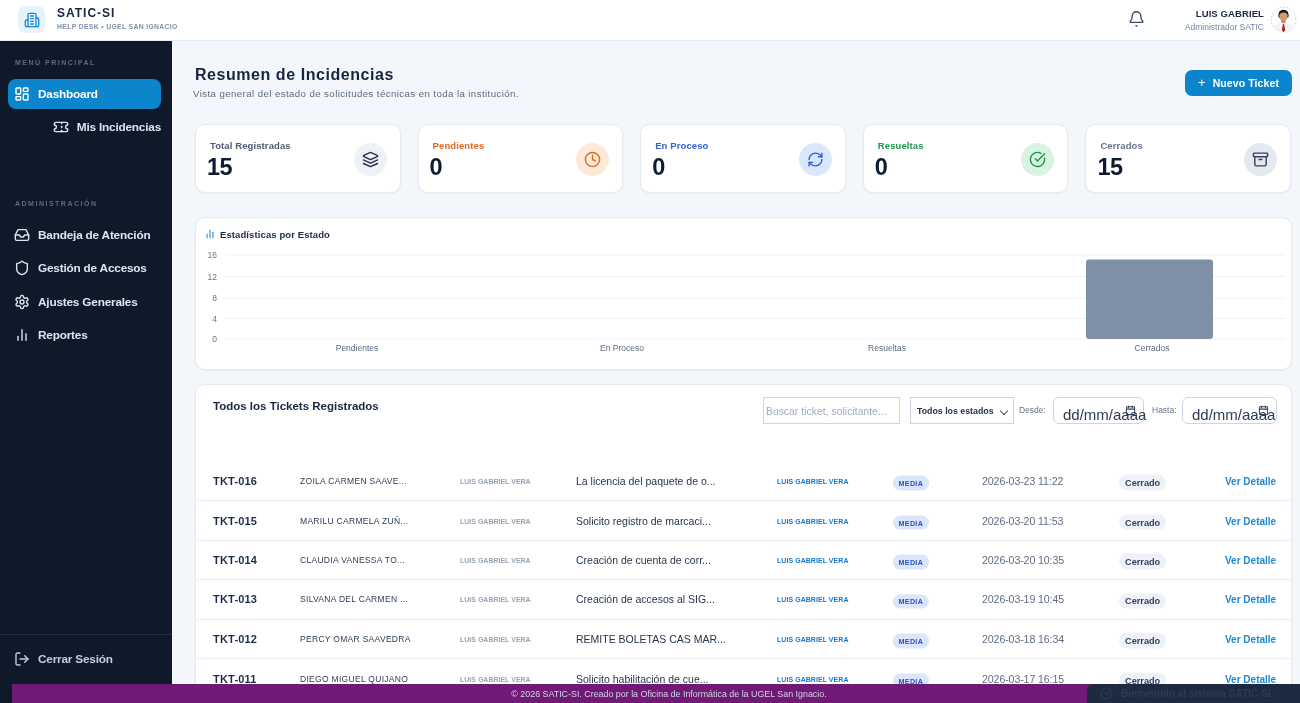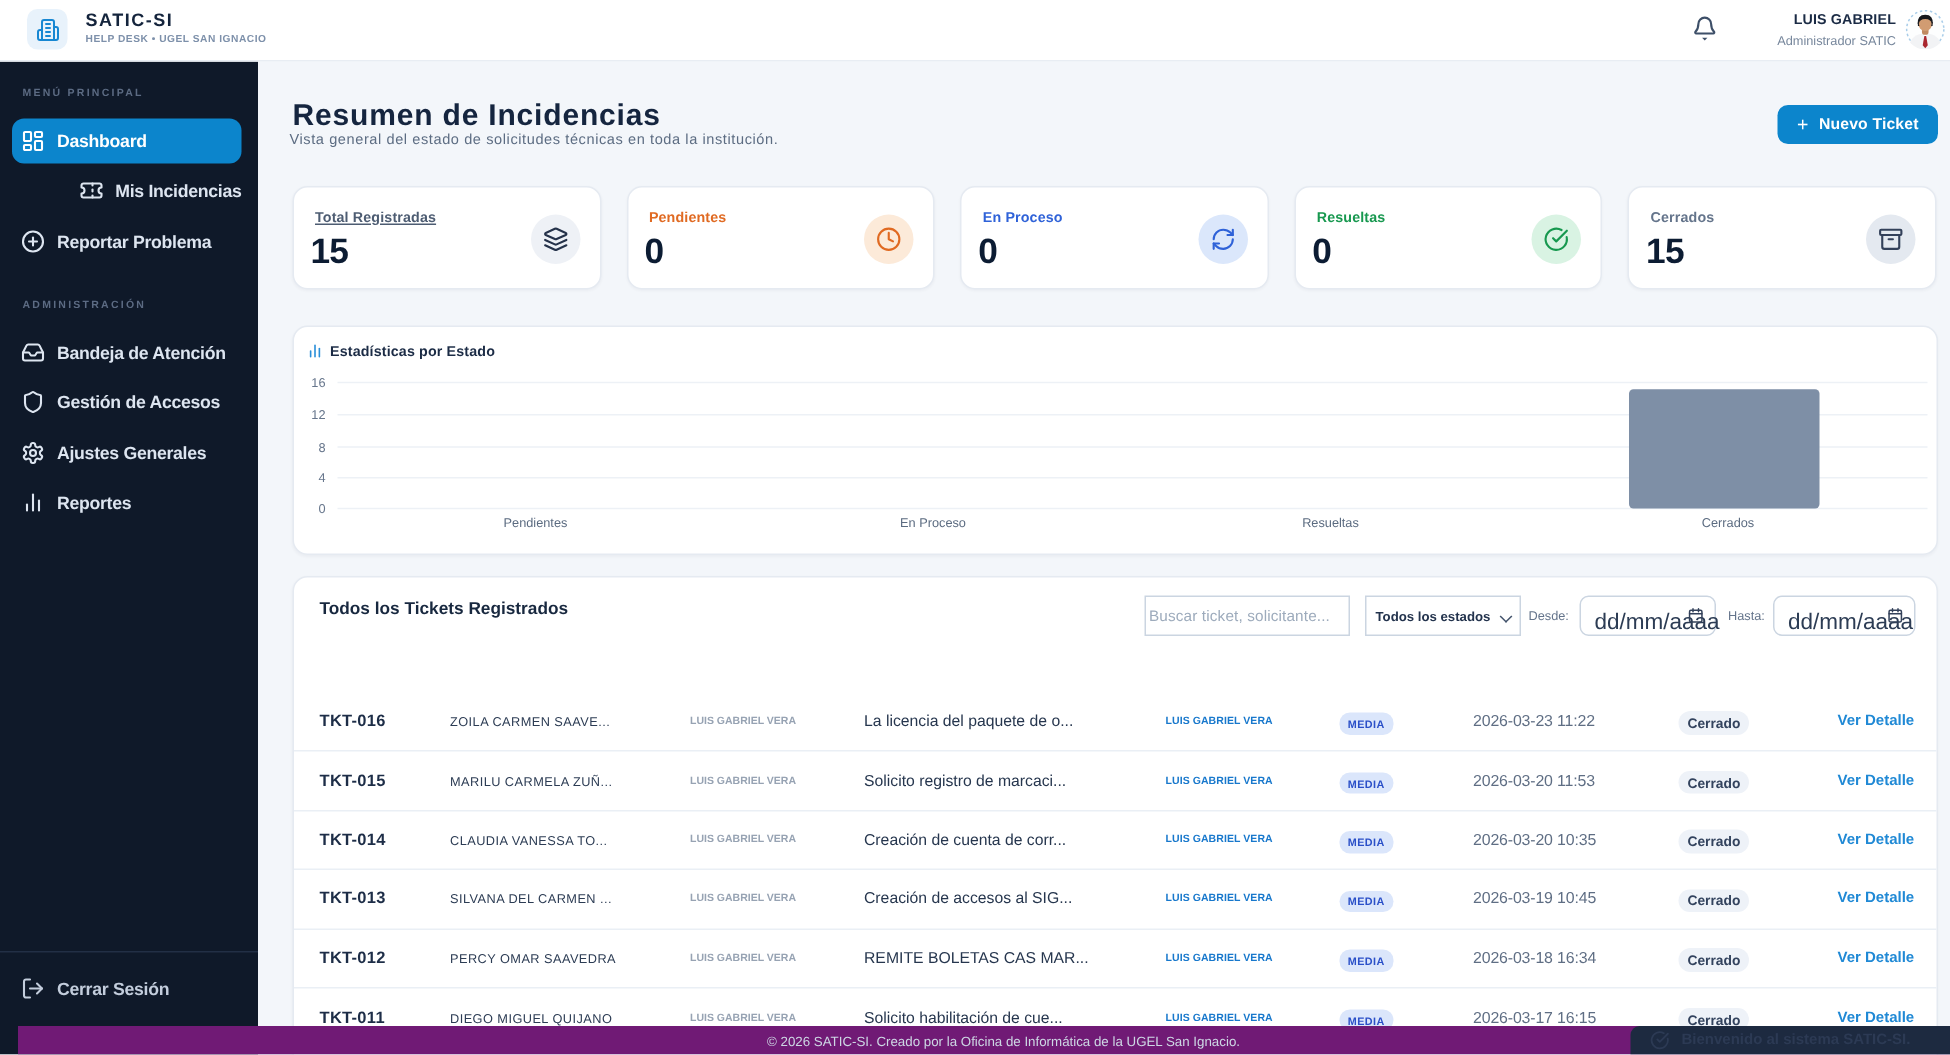--- a/index.html
+++ b/index.html
@@ -22,21 +22,21 @@
   #avatar { position:absolute; left:1270px; top:6px; width:27px; height:27px; border-radius:50%; overflow:hidden; }
 
   
   #sidebar { position:absolute; left:0; top:41px; width:172px; height:662px; background:#0f1929; z-index:20; }
   .slabel { font-size:7px; font-weight:bold; color:#5c6b83; letter-spacing:1.5px; position:absolute; left:15px; }
   .mitem { position:absolute; left:8px; width:153px; height:30.5px; border-radius:8px; color:#dde5f0; font-size:11.8px; font-weight:600; letter-spacing:-0.2px; display:flex; align-items:center; }
   .mitem svg { margin:0 8px 0 6px; flex:0 0 auto; }
   .mitem.active { background:#0c85cc; color:#fff; }
 
   
-  #pgTitle { position:absolute; left:195px; top:65.5px; font-size:20px; font-weight:bold; color:#15253f; letter-spacing:0.55px; }
+  #pgTitle { position:absolute; left:195px; top:65.5px; font-size:16px; font-weight:bold; color:#15253f; letter-spacing:0.55px; }
   #pgSub { position:absolute; left:193px; top:88px; font-size:9.7px; color:#5c6c82; letter-spacing:0.4px; }
   #newBtn { position:absolute; left:1185px; top:70px; width:107px; height:26px; background:#0c85cc; border-radius:7px; color:#fff; font-size:10.5px; font-weight:bold; display:flex; align-items:center; justify-content:center; letter-spacing:0.1px; }
   #newBtn .plus { font-size:13px; font-weight:normal; margin-right:7px; margin-top:-1px; }
 
   
   .scard { position:absolute; top:124px; width:205.6px; height:69px; background:#fff; border:1px solid #e5eaf1; border-radius:10px; box-shadow:0 1px 2px rgba(15,23,42,0.04); }
   .scard .lab { position:absolute; left:14px; top:14.5px; font-size:9.5px; font-weight:600; letter-spacing:0.1px; }
   .scard .num { position:absolute; left:11px; top:29px; font-size:23.5px; font-weight:bold; color:#0c1c33; letter-spacing:-0.5px; }
   .scard .ic { position:absolute; right:13px; top:17.5px; width:33px; height:33px; border-radius:50%; display:flex; align-items:center; justify-content:center; }
 
@@ -138,27 +138,20 @@
     </svg>Dashboard
   </div>
   <div class="mitem" style="top:71.2px;justify-content:flex-end;">
     <svg width="16" height="16" viewBox="0 0 24 24" fill="none" stroke="#dde5f0" stroke-width="2.1" stroke-linecap="round" stroke-linejoin="round">
       <path d="M2 9a3 3 0 0 1 0 6v2a2 2 0 0 0 2 2h16a2 2 0 0 0 2-2v-2a3 3 0 0 1 0-6V7a2 2 0 0 0-2-2H4a2 2 0 0 0-2 2Z"></path>
       <path d="M13 5v2"></path>
         <path d="M13 17v2"></path>
         <path d="M13 11v2"></path>
     </svg>Mis Incidencias
   </div>
-  <div class="mitem" style="top:104.7px;">
-    <svg width="16" height="16" viewBox="0 0 24 24" fill="none" stroke="#dde5f0" stroke-width="2.1" stroke-linecap="round" stroke-linejoin="round">
-      <circle cx="12" cy="12" r="10"></circle>
-        <path d="M8 12h8"></path>
-        <path d="M12 8v8"></path>
-    </svg>Reportar Problema
-  </div>
 
   <div class="slabel" style="top:159px;">ADMINISTRACIÓN</div>
 
   <div class="mitem" style="top:178.4px;">
     <svg width="16" height="16" viewBox="0 0 24 24" fill="none" stroke="#dde5f0" stroke-width="2.1" stroke-linecap="round" stroke-linejoin="round">
       <polyline points="22 12 16 12 14 15 10 15 8 12 2 12"></polyline>
       <path d="M5.45 5.11 2 12v6a2 2 0 0 0 2 2h16a2 2 0 0 0 2-2v-6l-3.45-6.89A2 2 0 0 0 16.76 4H7.24a2 2 0 0 0-1.79 1.11z"></path>
     </svg>Bandeja de Atención
   </div>
   <div class="mitem" style="top:211.9px;">
@@ -188,21 +181,21 @@
         <line x1="21" x2="9" y1="12" y2="12"></line>
     </svg>Cerrar Sesión
   </div>
 </div>
 
 <div id="pgTitle">Resumen de Incidencias</div>
 <div id="pgSub">Vista general del estado de solicitudes técnicas en toda la institución.</div>
 <div id="newBtn"><span class="plus">+</span> Nuevo Ticket</div>
 
 <div class="scard" style="left:195px;">
-  <div class="lab" style="color:#4d5c72;text-decoration:underline;">Total Registradas</div>
+  <div class="lab" style="color:#4d5c72;">Total Registradas</div>
   <div class="num">15</div>
   <div class="ic" style="background:#eef1f6;">
     <svg width="17" height="17" viewBox="0 0 24 24" fill="none" stroke="#25324a" stroke-width="2" stroke-linecap="round" stroke-linejoin="round">
       <path d="m12.83 2.18a2 2 0 0 0-1.66 0L2.6 6.08a1 1 0 0 0 0 1.83l8.58 3.91a2 2 0 0 0 1.66 0l8.58-3.9a1 1 0 0 0 0-1.83Z"></path>
       <path d="m22 17.65-9.17 4.16a2 2 0 0 1-1.66 0L2 17.65"></path>
       <path d="m22 12.65-9.17 4.16a2 2 0 0 1-1.66 0L2 12.65"></path>
     </svg>
   </div>
 </div>
 <div class="scard" style="left:417.6px;">

